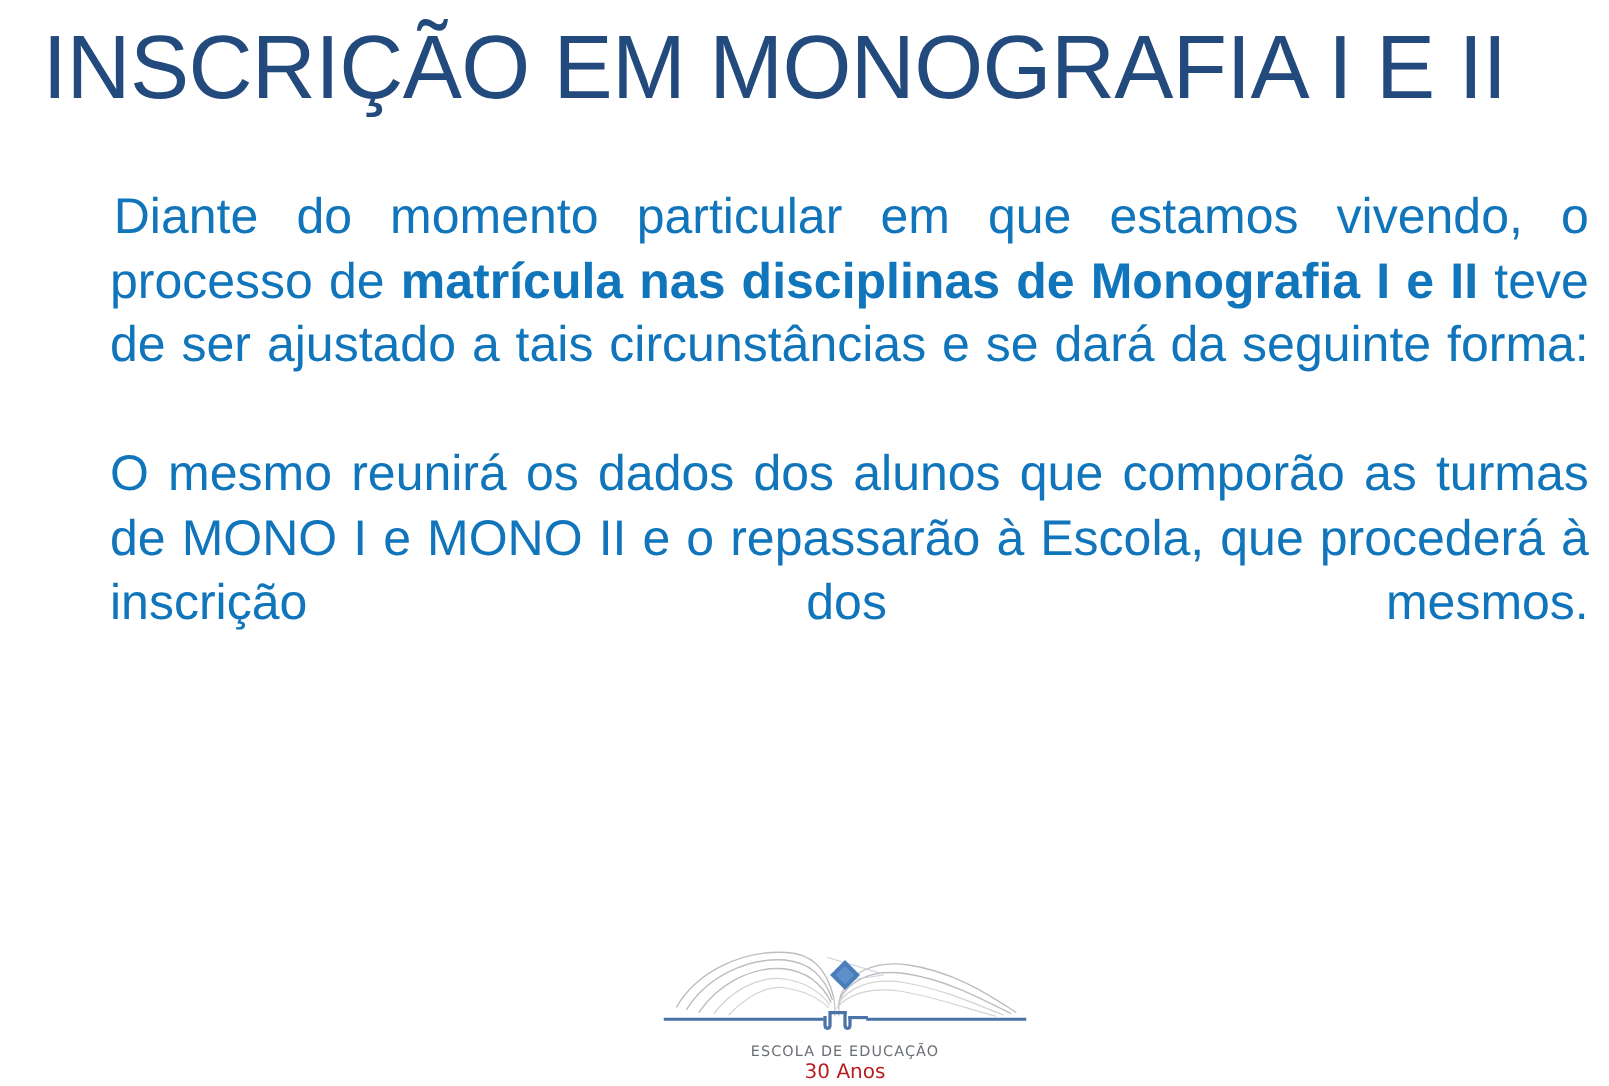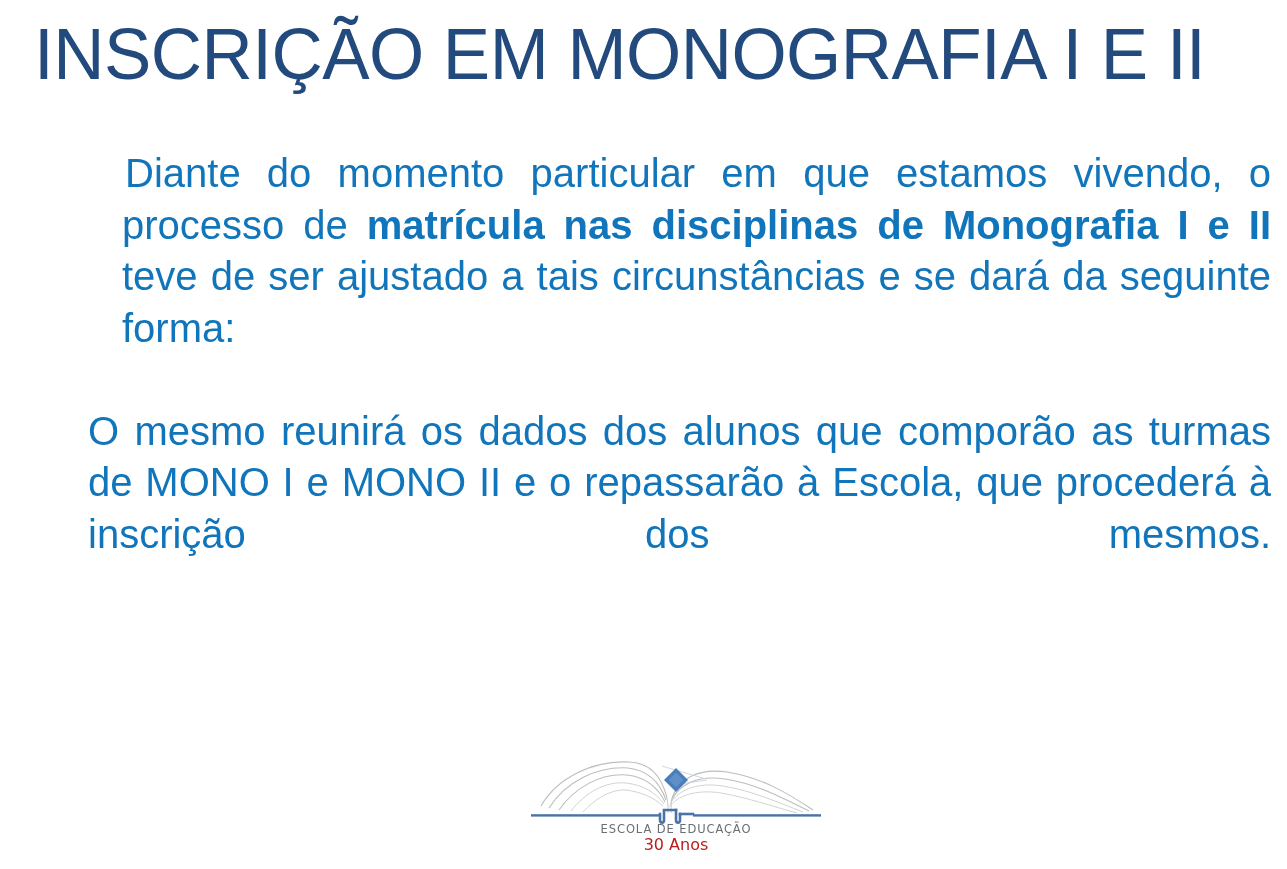--- a/index.html
+++ b/index.html
@@ -64,21 +64,21 @@
   }
   .para + .para { margin-top: 0px; }
 
   .para::after {
     content: "";
     display: inline-block;
     width: 100%;
     height: 0;
   }
 
-  .p-indent { text-indent: 3px; margin-left: 34px; }
+  .p-indent { text-indent: 3px; }
 
   b, .bold { font-weight: 700; }
 
   .red { color: #FF0000; font-weight: 700; }
 
   .blue-dot { color: #1175BB; font-weight: 700; }
 
   
   #logo {
     position: absolute;
@@ -97,20 +97,21 @@
     text-align: center;
   }
   .logo-line1 {
     display: block;
     font-family: "DejaVu Sans", sans-serif;
     font-size: 11.5px;
     letter-spacing: 0.9px;
     color: #6A6F75;
     line-height: 14px;
     text-transform: uppercase;
+    margin-top: 12px;
   }
   .logo-line2 {
     display: block;
     font-family: "DejaVu Sans", sans-serif;
     font-size: 16px;
     color: #b91c1c;
     line-height: 18px;
     margin-top: 0px;
   }
 </style>

